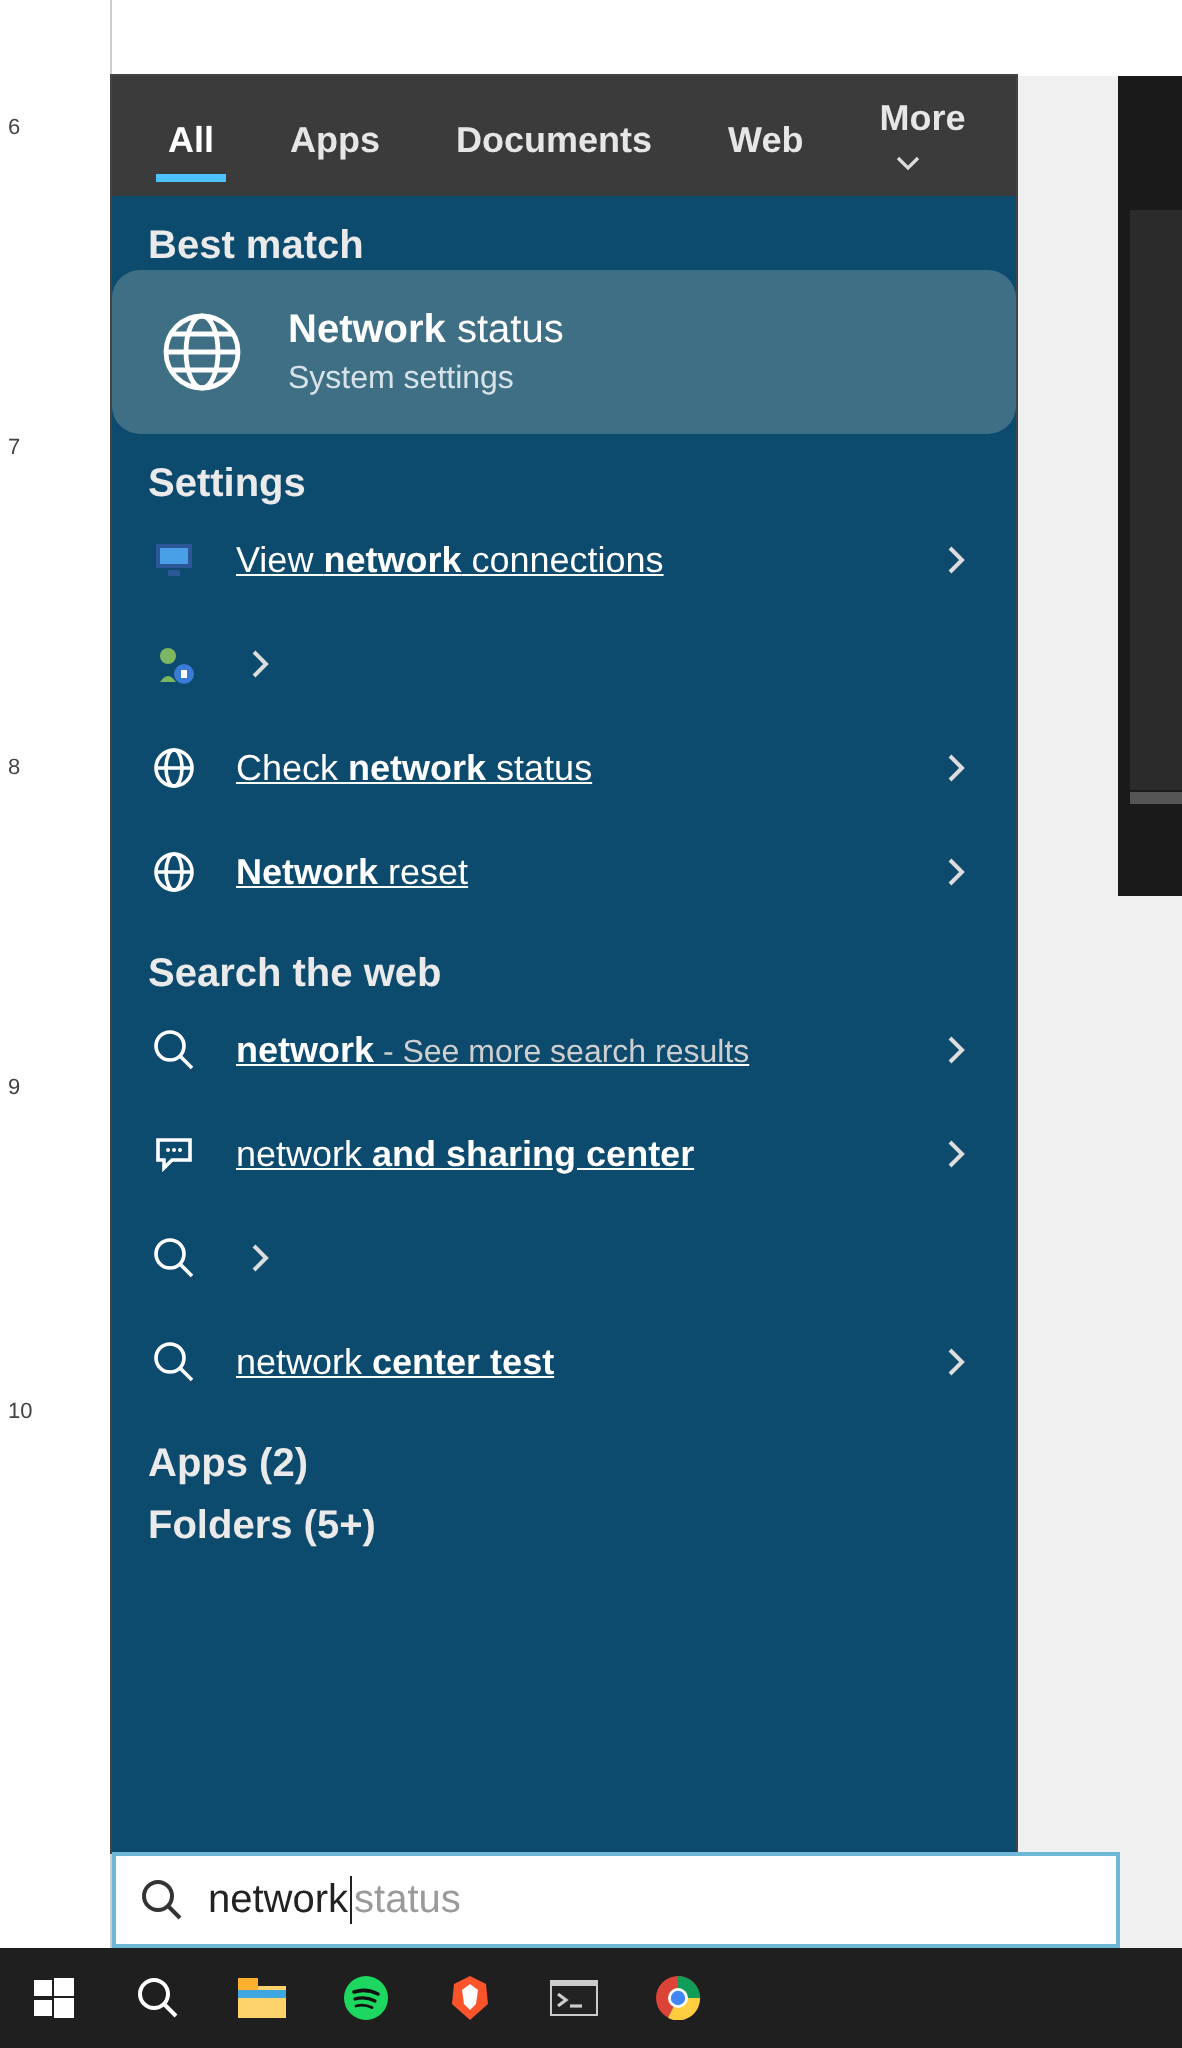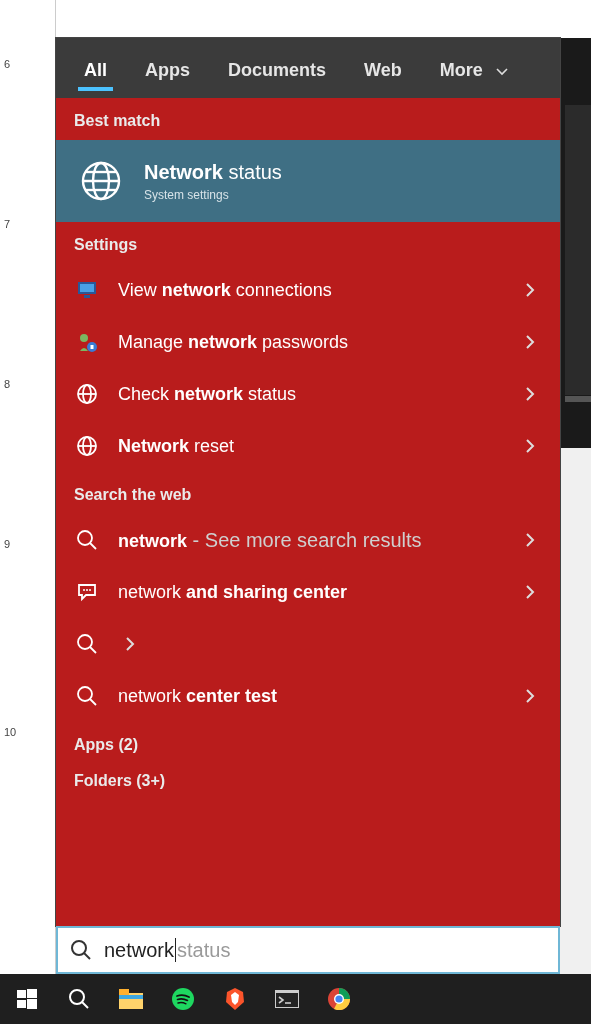--- a/index.html
+++ b/index.html
@@ -17,56 +17,56 @@
     position: absolute; left: 56px; top: 0; width: 535px; height: 38px; background:#fff;
   }
 
   
   .right-slice { position: absolute; right: 0; top: 38px; width: 32px; height: 410px; background:#1a1a1a; }
   .right-slice2 { position: absolute; right: 0; top: 105px; width: 26px; height: 290px; background:#2b2b2b; }
   .right-slice3 { position: absolute; right: 0; top: 396px; width: 26px; height: 6px; background:#555; }
 
   
   .search-panel {
-    position: absolute; left: 56px; top: 38px; width: 504px; height: 888px;
-    background: #b91c1c; color: #fff;
+    position: absolute; left: 56px; top: 38px; width: 452px; height: 888px;
+    background: #0c4a6e; color: #fff;
     box-shadow: 0 0 0 1px #444;
     display: flex; flex-direction: column;
   }
 
   
   .tabs { display:flex; align-items:center; height: 60px; padding: 0 18px; gap: 18px; background:#3b3b3b; }
   .tab { color: #e6e6e6; font-size: 18px; padding: 14px 10px 10px 10px; cursor:pointer; position:relative;font-weight:bold; }
   .tab.active { font-weight: 600; color: #fff; }
   .tab.active::after { content:""; position:absolute; left:4px; right:4px; bottom:0; height:4px; background:#4cc2ff; }
   .tab .caret { display:inline-block; margin-left:8px; }
 
   
-  .section-label { font-size: 16px; font-weight: 600; color:#eaeaea; padding: 14px 18px 10px 18px; }
+  .section-label { font-size: 20px; font-weight: 600; color:#eaeaea; padding: 14px 18px 0 18px; }
 
   
   .best-match {
     display:flex; align-items:center; gap: 20px;
-    background:#3f6f84; padding: 18px 22px; cursor:pointer;
+    background:#3f6f84; padding: 18px 22px; cursor:pointer;border-radius:14px;
   }
   .best-match .icon { width: 46px; height: 46px; display:flex; align-items:center; justify-content:center; }
   .best-match .title { font-size: 20px; color:#fff; }
   .best-match .title .bold { font-weight: 700; }
-  .best-match .sub { font-size: 12px; color:#d7e3e8; margin-top:4px; }
-
-  
-  .list { display:flex; flex-direction:column; }
+  .best-match .sub { font-size: 16px; color:#d7e3e8; margin-top:4px; }
+
+  
+  .list { display:flex; flex-direction:column;text-decoration:underline; }
   .item {
     display:flex; align-items:center; height: 52px; padding: 0 18px; gap: 18px;
     cursor:pointer; color:#fff; position:relative;
   }
   .item .icon { width: 26px; height: 26px; display:flex; align-items:center; justify-content:center; flex-shrink:0; }
   .item .text { font-size: 18px; flex:1; white-space:nowrap; overflow:hidden; text-overflow:ellipsis; }
   .item .text .b { font-weight: 700; }
-  .item .text .dim { color:#cfcfcf; font-size: 20px; }
+  .item .text .dim { color:#cfcfcf; font-size: 16px; }
   .item .chev { width: 24px; display:flex; align-items:center; justify-content:center; color:#ddd; }
 
   
   .search-box {
     position: absolute; left: 56px; top: 926px; width: 504px; height: 48px;
     background:#fff; border: 2px solid #6fb7d6; display:flex; align-items:center; padding: 0 10px;
     color:#222;
   }
   .search-box .sicon { width: 26px; height: 26px; margin-right: 10px; display:flex; align-items:center; justify-content:center;}
   .search-box .typed { font-size: 20px; color:#222; }
@@ -86,21 +86,21 @@
 </head>
 <body>
 
 <div class="canvas">
 
   <div class="ruler-v">
     <div class="num" style="top:58px">6</div>
     <div class="num" style="top:218px">7</div>
     <div class="num" style="top:378px">8</div>
     <div class="num" style="top:538px">9</div>
-    <div class="num" style="top:726px">10</div>
+    <div class="num" style="top:700px">10</div>
   </div>
   <div class="ruler-top-blank"></div>
   <div class="right-slice"></div>
   <div class="right-slice2"></div>
   <div class="right-slice3"></div>
 
   <div class="search-panel">
 
     <div class="tabs">
       <div class="tab active">All</div>
@@ -156,21 +156,20 @@
         </div>
         <div class="item">
           <span class="icon">
             <svg width="22" height="22" viewBox="0 0 22 22">
               <circle cx="8" cy="7" r="4" fill="#7bb661"></circle>
               <path d="M4 20 q4 -6 8 0" fill="#7bb661"></path>
               <circle cx="16" cy="16" r="5" fill="#3a7bd5"></circle>
               <rect x="14.5" y="14" width="3" height="4" fill="#fff"></rect>
             </svg>
           </span>
-          <span class="text">Manage <span class="b">network</span> passwords</span>
           <span class="chev">
             <svg width="10" height="16" viewBox="0 0 10 16">
               <path d="M2 2 L8 8 L2 14" stroke="#ddd" stroke-width="2" fill="none"></path>
             </svg>
           </span>
         </div>
         <div class="item">
           <span class="icon">
             <svg width="22" height="22" viewBox="0 0 22 22">
               <circle cx="11" cy="11" r="9" stroke="#fff" stroke-width="1.8" fill="none"></circle>
@@ -257,21 +256,21 @@
           <span class="text">network <span class="b">center test</span></span>
           <span class="chev">
             <svg width="10" height="16" viewBox="0 0 10 16">
               <path d="M2 2 L8 8 L2 14" stroke="#ddd" stroke-width="2" fill="none"></path>
             </svg>
           </span>
         </div>
       </div>
 
     <div class="section-label">Apps (2)</div>
-    <div class="section-label" style="padding-top:8px">Folders (3+)</div>
+    <div class="section-label" style="padding-top:8px">Folders (5+)</div>
 
   </div>
 
   <div class="search-box">
     <span class="sicon">
       <svg width="22" height="22" viewBox="0 0 22 22">
           <circle cx="9" cy="9" r="7" stroke="#333" stroke-width="2" fill="none"></circle>
           <line x1="14" y1="14" x2="20" y2="20" stroke="#333" stroke-width="2"></line>
         </svg>
     </span>

